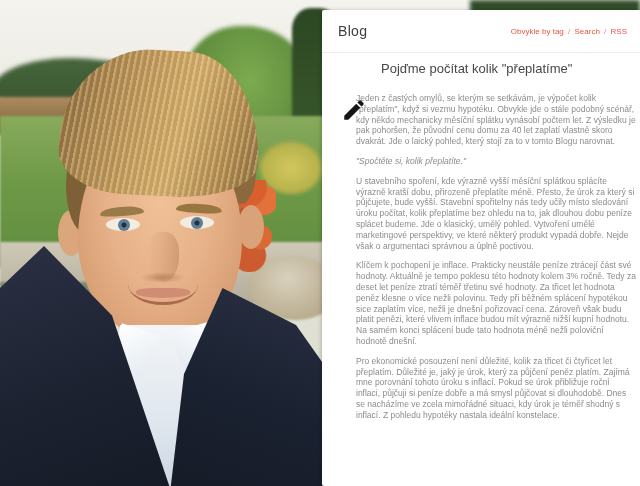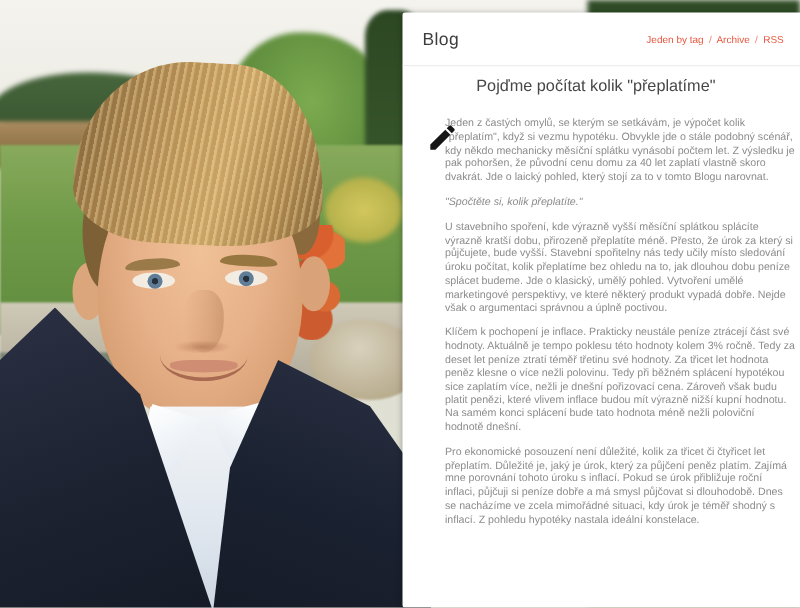--- a/index.html
+++ b/index.html
@@ -142,23 +142,23 @@
     <div class="collar collar-r"></div>
     <div class="suit-l"></div>
     <div class="suit-r"></div>
   </div>
 </div>
 
 <div class="panel">
   <div class="panel-header">
     <span class="blog-title">Blog</span>
     <span class="nav">
-      <a>Jeden by tag</a>
+      <a>Obvykle by tag</a>
       <span class="sep">/</span>
-      <a>Archive</a>
+      <a>Search</a>
       <span class="sep">/</span>
       <a>RSS</a>
     </span>
   </div>
 
   <div class="article">
     <span class="pencil">
       <svg viewBox="0 0 24 24">
           <path d="M3 17.25V21h3.75L17.81 9.94l-3.75-3.75L3 17.25zM20.71 7.04c.39-.39.39-1.02 0-1.41l-2.34-2.34a.9959.9959 0 0 0-1.41 0l-1.83 1.83 3.75 3.75 1.83-1.83z"></path>
         </svg>

